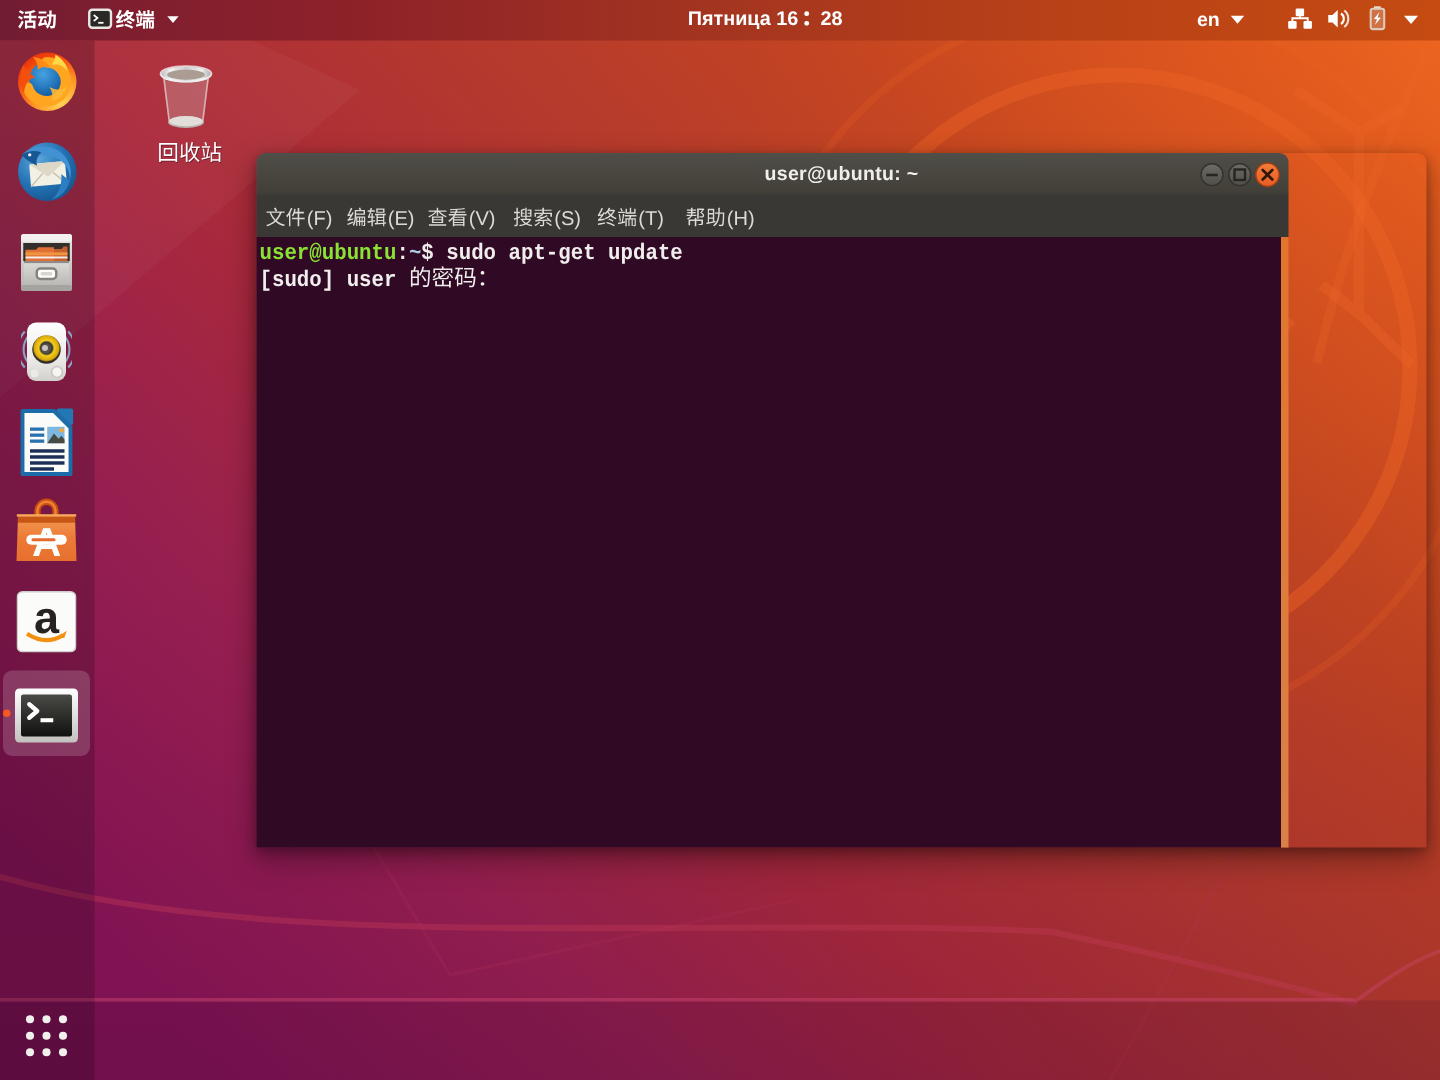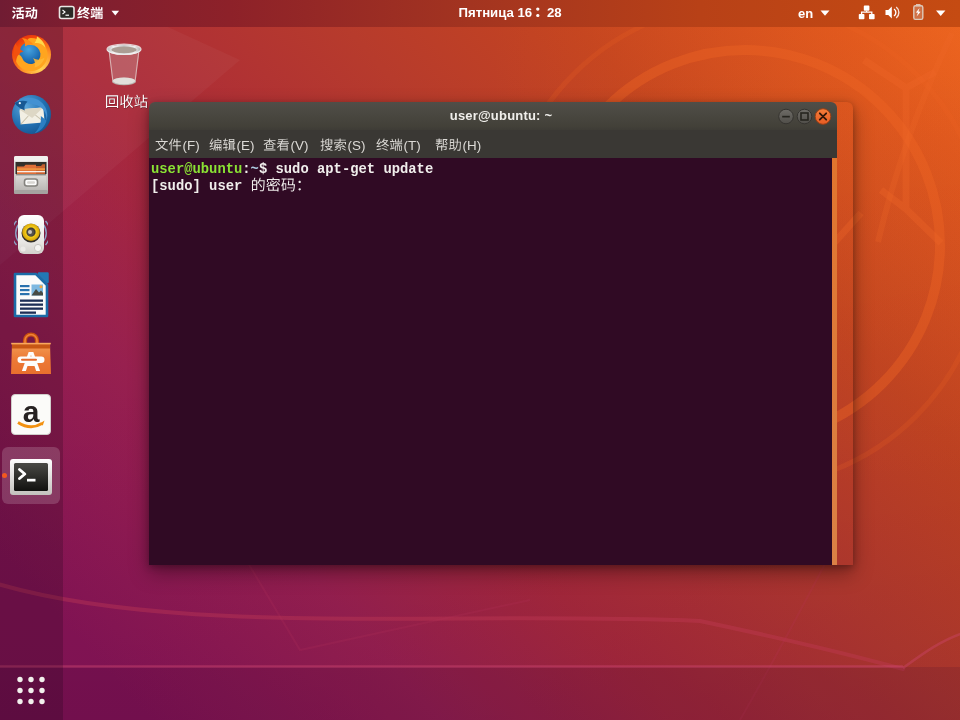--- a/index.html
+++ b/index.html
@@ -6,21 +6,21 @@
 .abs{position:absolute}
 #stage{position:relative;width:960px;height:720px;background:#a82a3c;overflow:hidden}
 
 #wall{position:absolute;inset:0;background:#b23528}
 
 #topbar{position:absolute;left:0;top:0;width:960px;height:27px;
 background:linear-gradient(90deg,#701c33 0,#7e1e30 70px,#8d2129 230px,#a33420 470px,#b84117 700px,#c54b12 960px);}
 
 #dock{position:absolute;left:0;top:27px;width:63px;height:693px;background:rgba(18,4,20,0.21)}
 
-#win{position:absolute;left:149px;top:102px;width:704px;height:463px;border-radius:6px 6px 0 0;
+#win{position:absolute;left:171px;top:102px;width:780px;height:463px;border-radius:6px 6px 0 0;
 box-shadow:0 8px 20px rgba(0,0,0,0.34),0 2px 7px rgba(0,0,0,0.28);}
 #titlebar{position:absolute;left:0;top:0;width:688px;height:28px;border-radius:6px 6px 0 0;
 background:linear-gradient(#504e48,#434139 85%,#3e3c36);}
 #title{position:absolute;left:0;top:0;width:100%;text-align:center;color:#f0efeb;font-weight:bold;font-size:13px;line-height:27px;letter-spacing:0.2px}
 #menubar{position:absolute;left:0;top:28px;width:688px;height:28px;background:#3a3834}
 #content{position:absolute;left:0;top:56px;width:683px;height:407px;background:#300a24}
 #sbar{position:absolute;left:683px;top:56px;width:5px;height:407px;background:linear-gradient(#e1752e,#da8146)}
 </style></head><body>
 <div id="stage">
 <div id="wall"></div>

